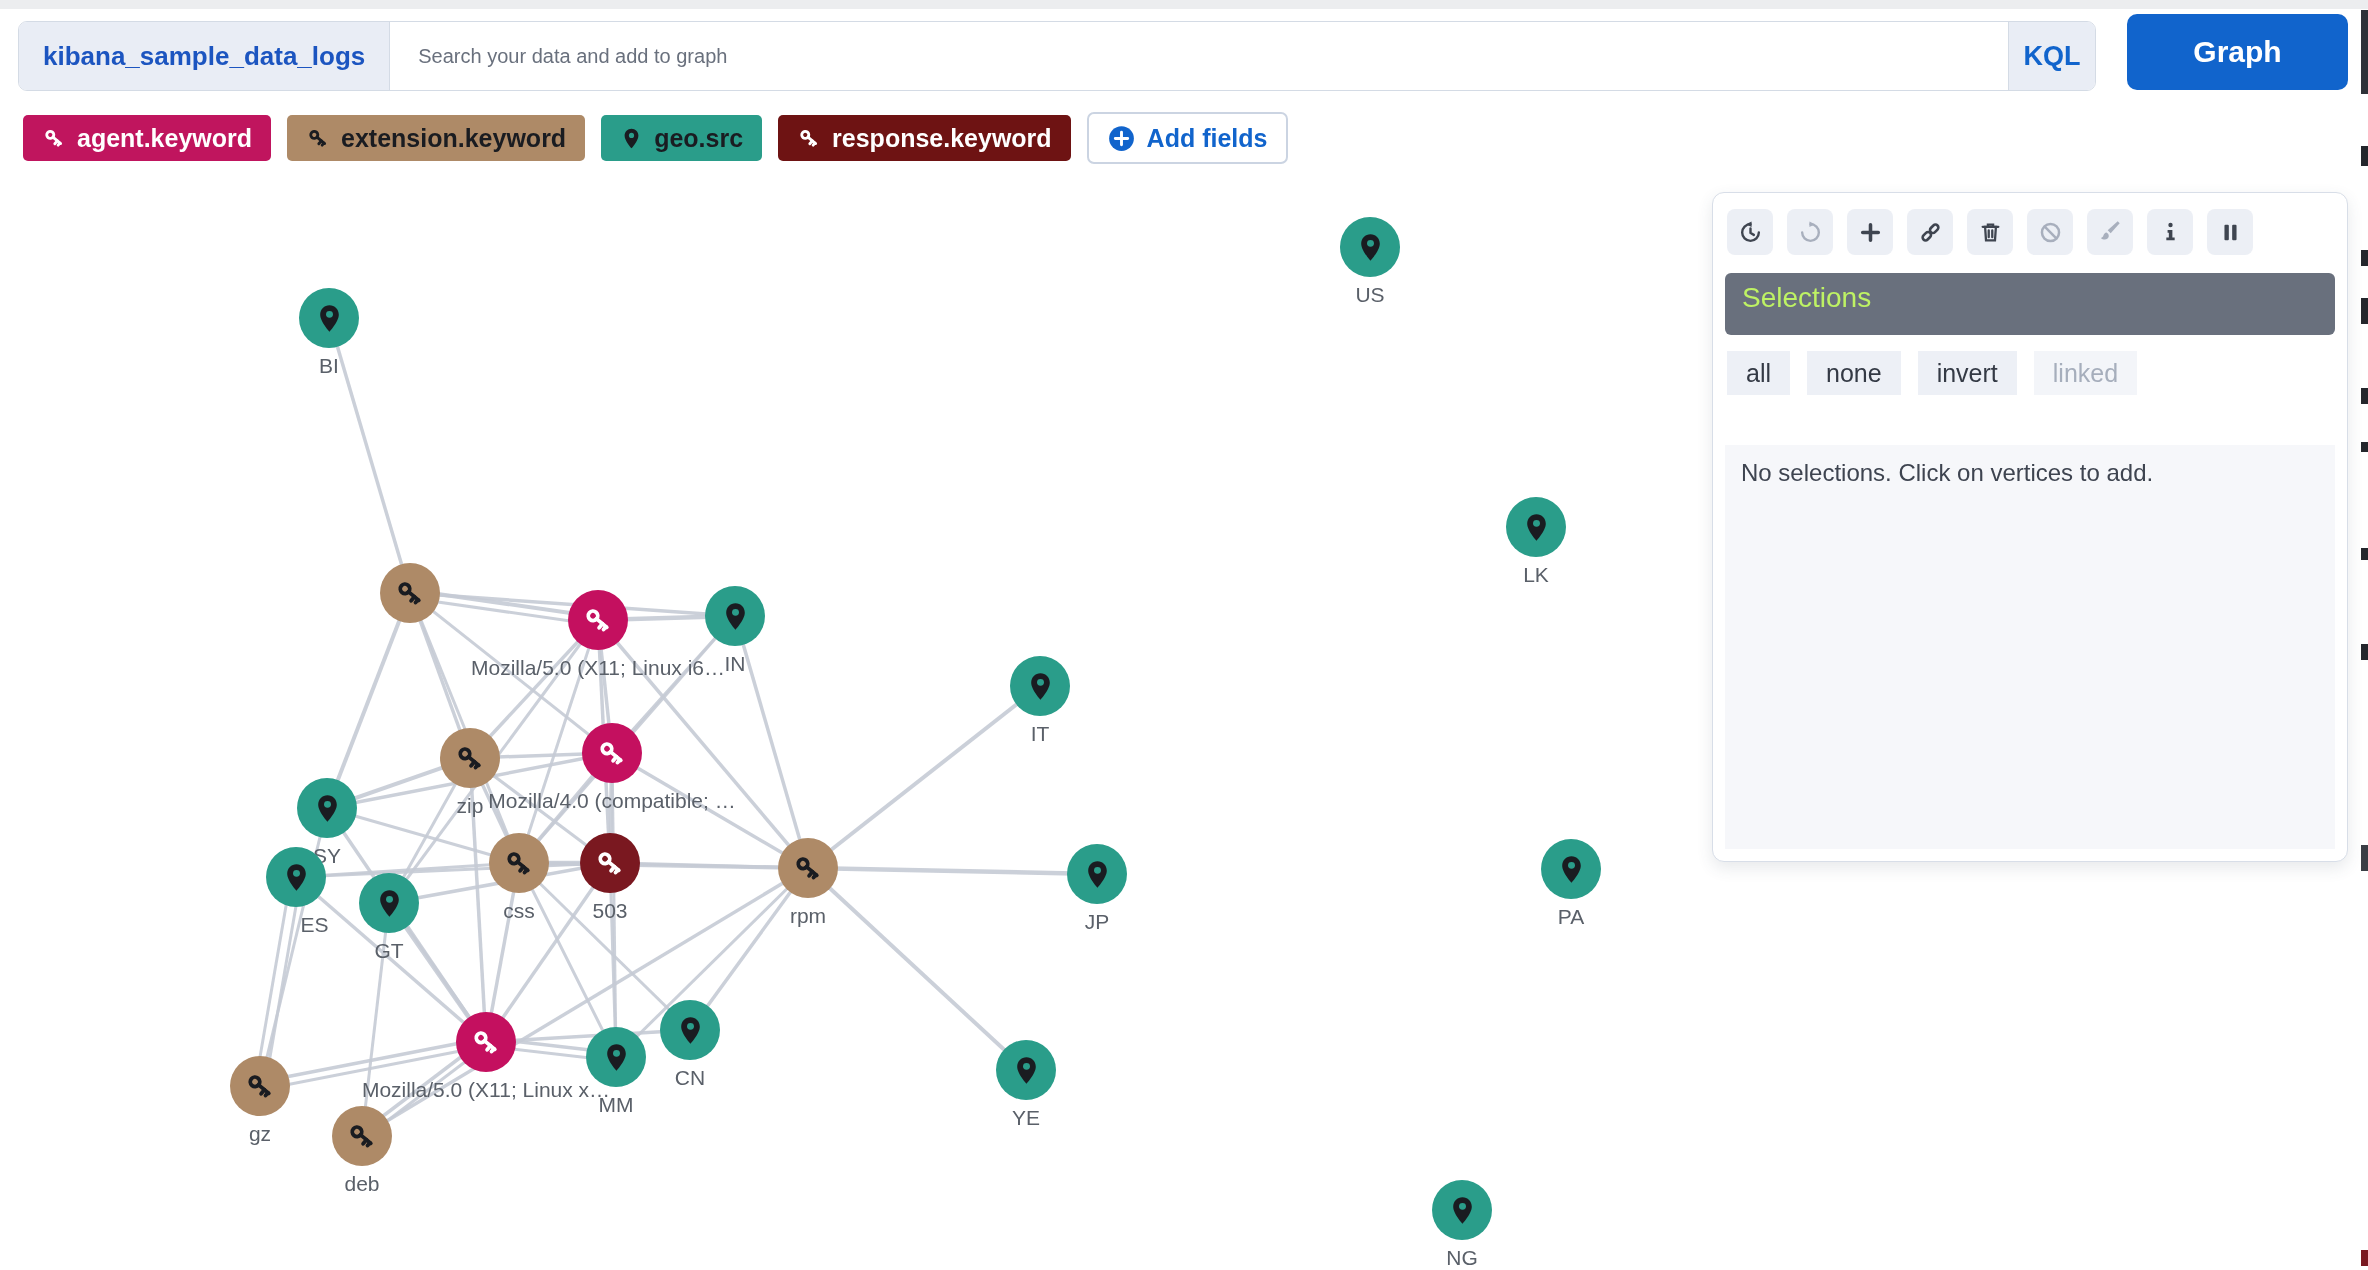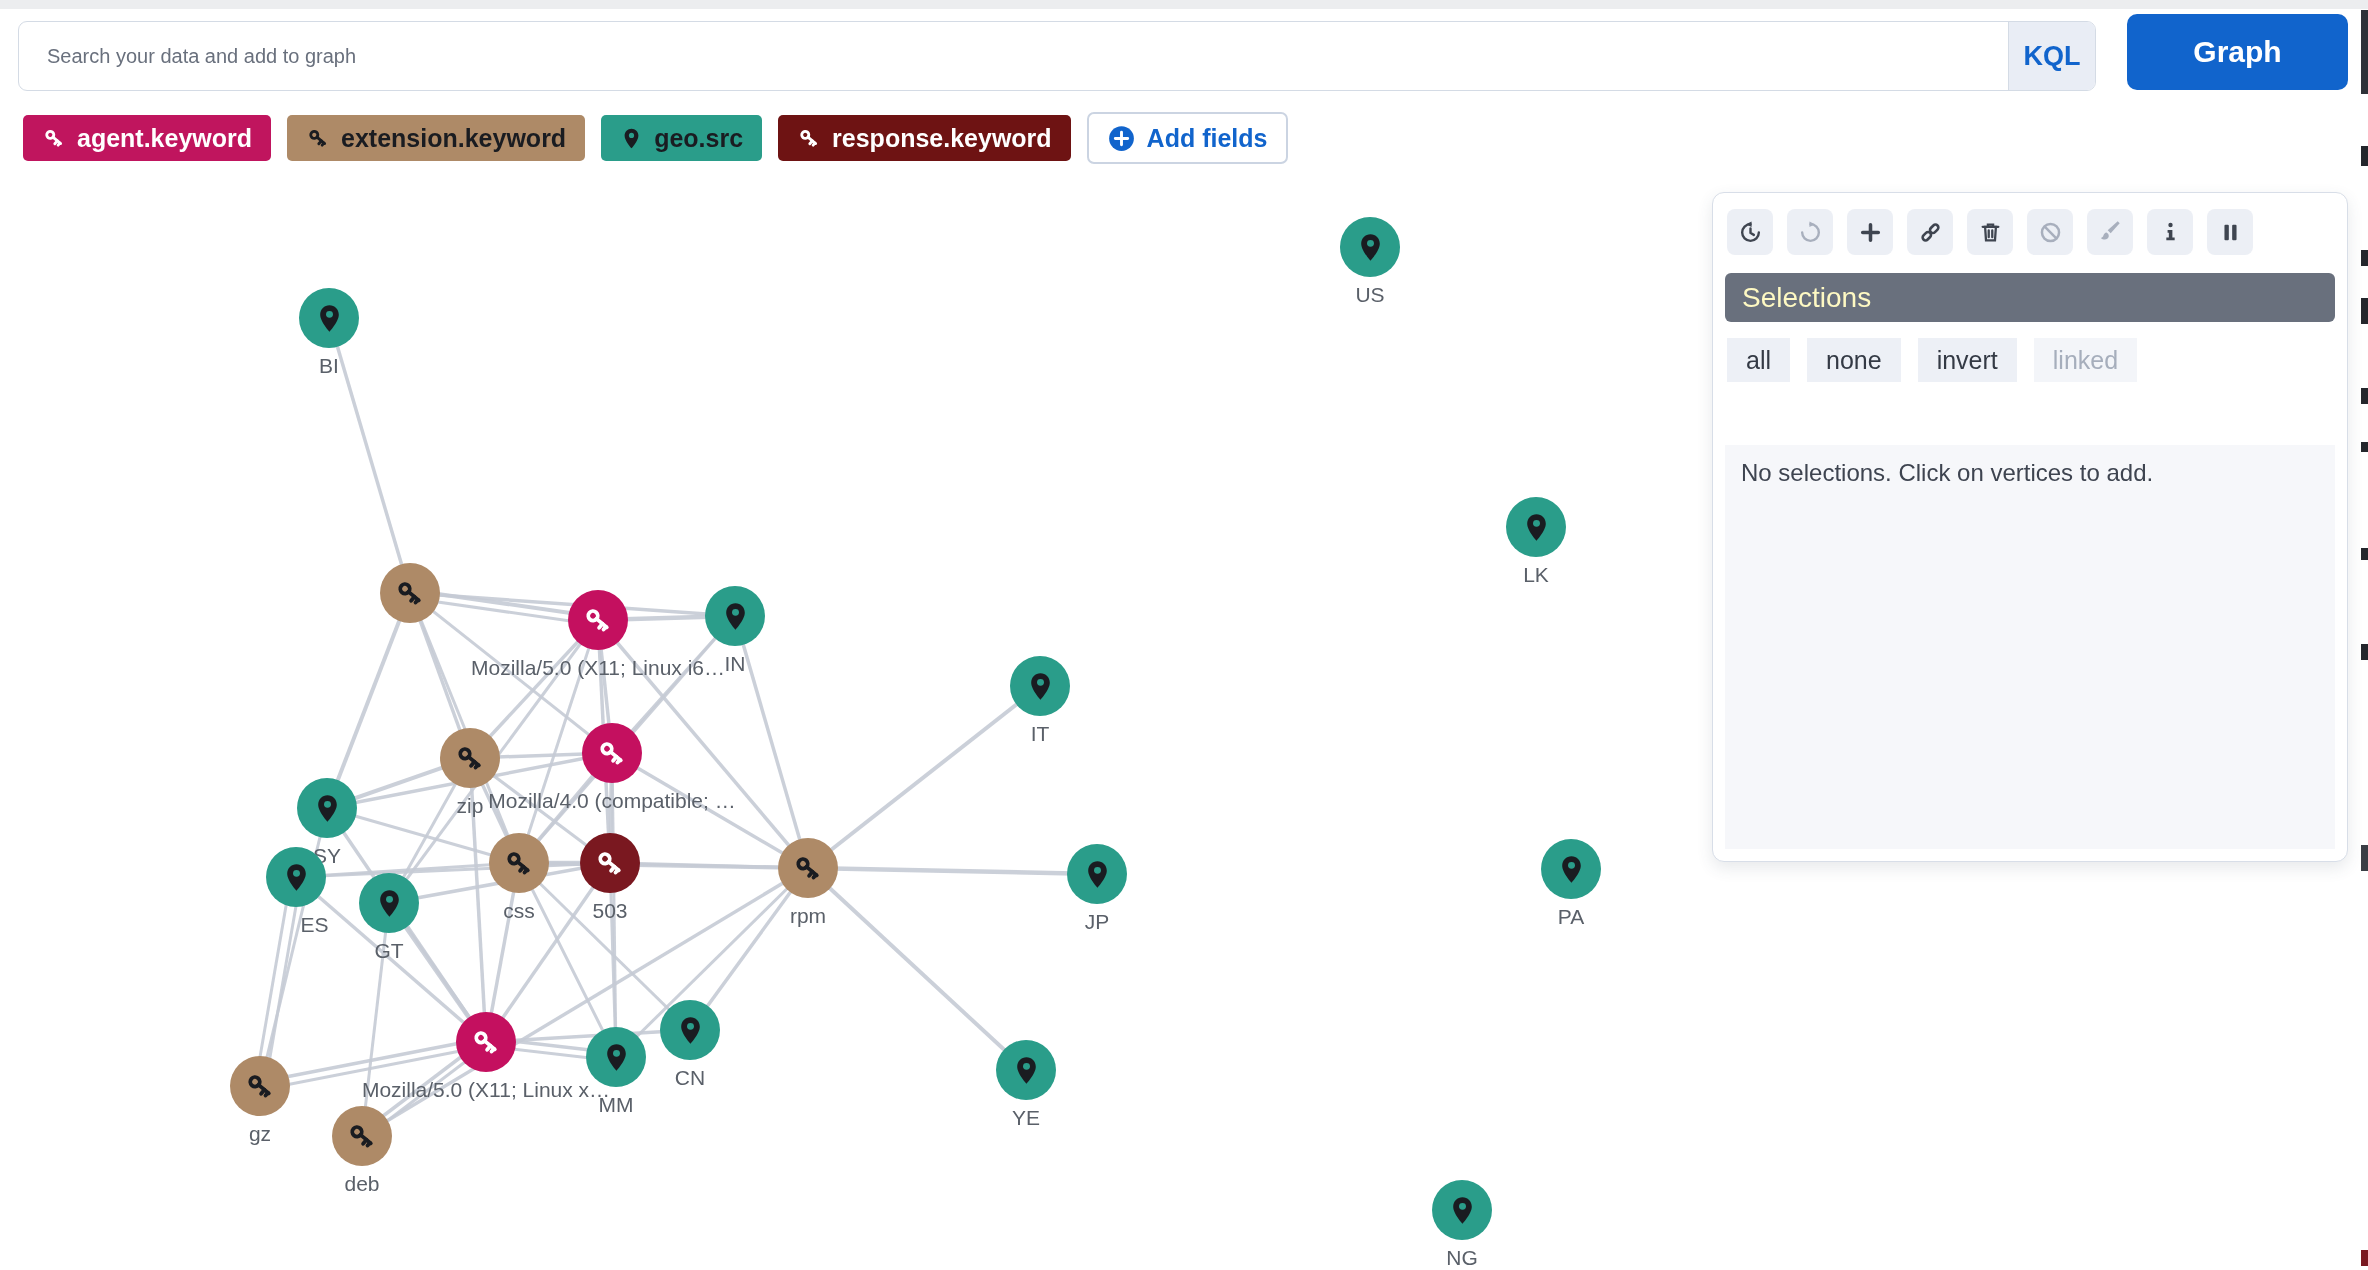--- a/index.html
+++ b/index.html
@@ -37,39 +37,40 @@
   .gnode-label{position:absolute;transform:translateX(-50%);font-size:21px;color:#5A6069;white-space:nowrap;}
 
   
   .control-panel{position:absolute;left:1712px;top:192px;width:636px;height:670px;background:#fff;
                  border:1px solid #D8DEE8;border-radius:12px;box-sizing:border-box;
                  box-shadow:0 6px 16px rgba(60,70,90,0.12);z-index:5;}
   .gp-toolbar{display:flex;gap:14px;padding:16px 0 0 14px;}
   .tool-btn{width:46px;height:46px;border-radius:8px;background:#ECEFF5;border:none;display:flex;
             align-items:center;justify-content:center;cursor:pointer;padding:0;}
   .tool-btn.disabled{cursor:default;}
-  .selections-bar{margin:18px 12px 0 12px;height:49px;background:#69707D;border-radius:6px;color:#fef9c3;
+  .selections-bar{margin:18px 12px 0 12px;height:62px;background:#69707D;border-radius:6px;color:#bef264;
                   font-size:28px;line-height:49px;padding-left:17px;}
   .sel-btn-row{display:flex;gap:17px;margin:16px 0 0 14px;}
   .sel-btn{height:44px;padding:0 19px;border:none;border-radius:0;background:#EDF0F6;font-size:25px;
            color:#343A45;cursor:pointer;font-family:"Liberation Sans",sans-serif;}
   .sel-btn.disabled{background:#F3F5F9;color:#A6AEBC;cursor:default;}
   .sel-empty{position:absolute;left:12px;right:12px;top:252px;bottom:12px;background:#F6F7FA;
              padding:14px 16px;font-size:24px;color:#3E4450;box-sizing:border-box;}
 
   .edge-artifacts{position:absolute;right:0;top:0;width:7px;height:1270px;z-index:6;}
   .edge-artifacts div{position:absolute;left:0;width:7px;}
 </style>
 </head>
 <body>
 
 <div class="stage">
   <div class="top-edge-strip"></div>
 
   <div class="searchbar">
+    <div class="index-chip">kibana_sample_data_logs</div>
     <input class="search-input" type="text" placeholder="Search your data and add to graph" style="">
     <div class="kql-chip">KQL</div>
   </div>
   <button class="graph-btn">Graph</button>
 
   <div class="fields-row">
     <span id="field-chips" style="display:flex;gap:16px;">
         <span class="fchip" style="background: rgb(192, 21, 94); color: rgb(255, 255, 255);">
           <svg width="24" height="24" viewBox="0 0 32 32">
     <g transform="rotate(40 16 16)" fill="none" stroke="#FFFFFF" stroke-width="3.8" stroke-linecap="round">

